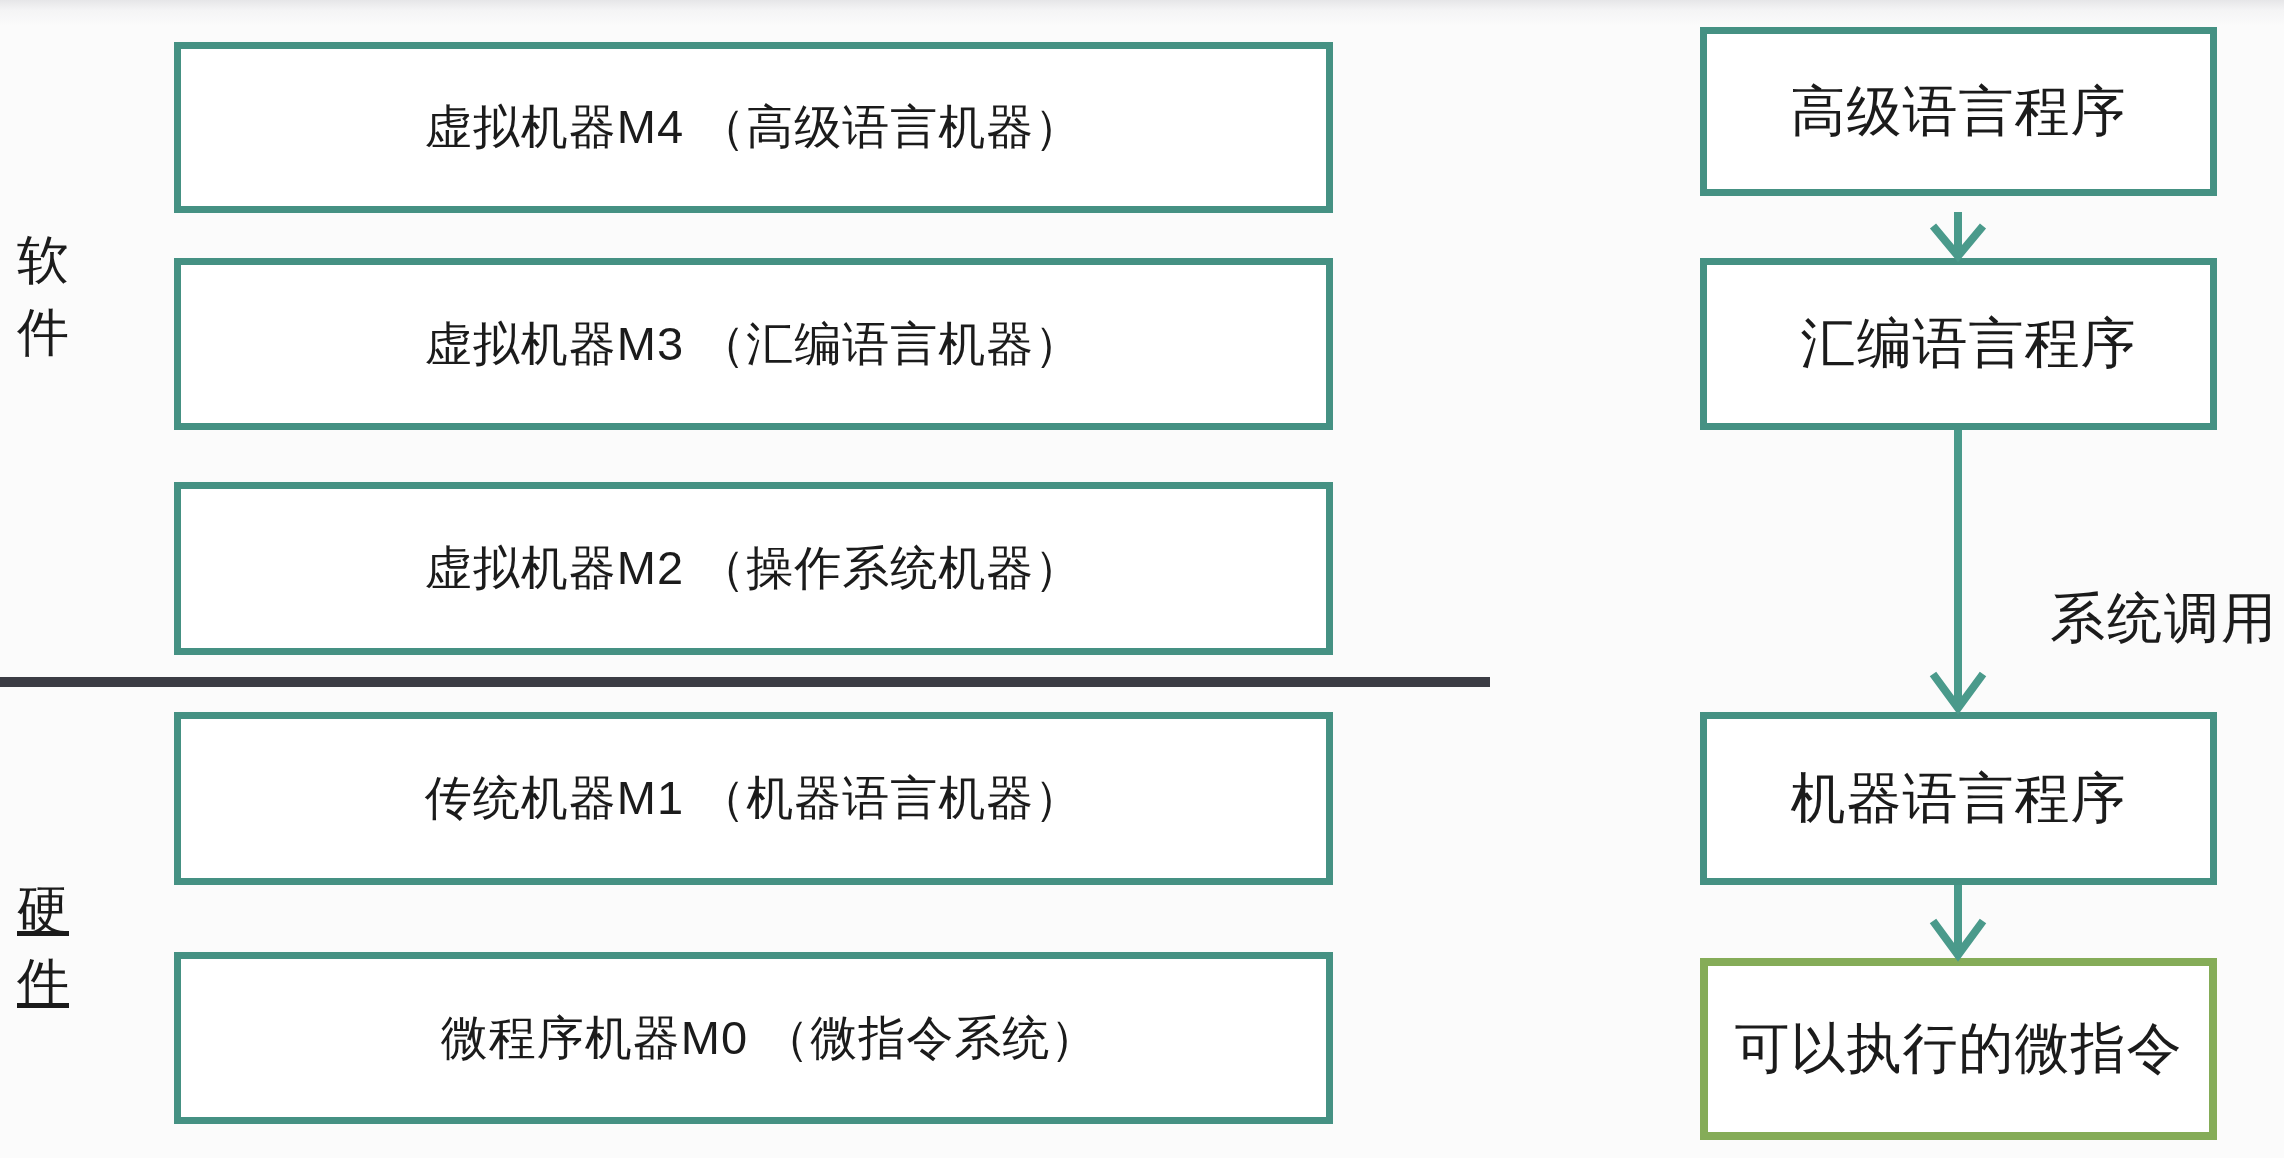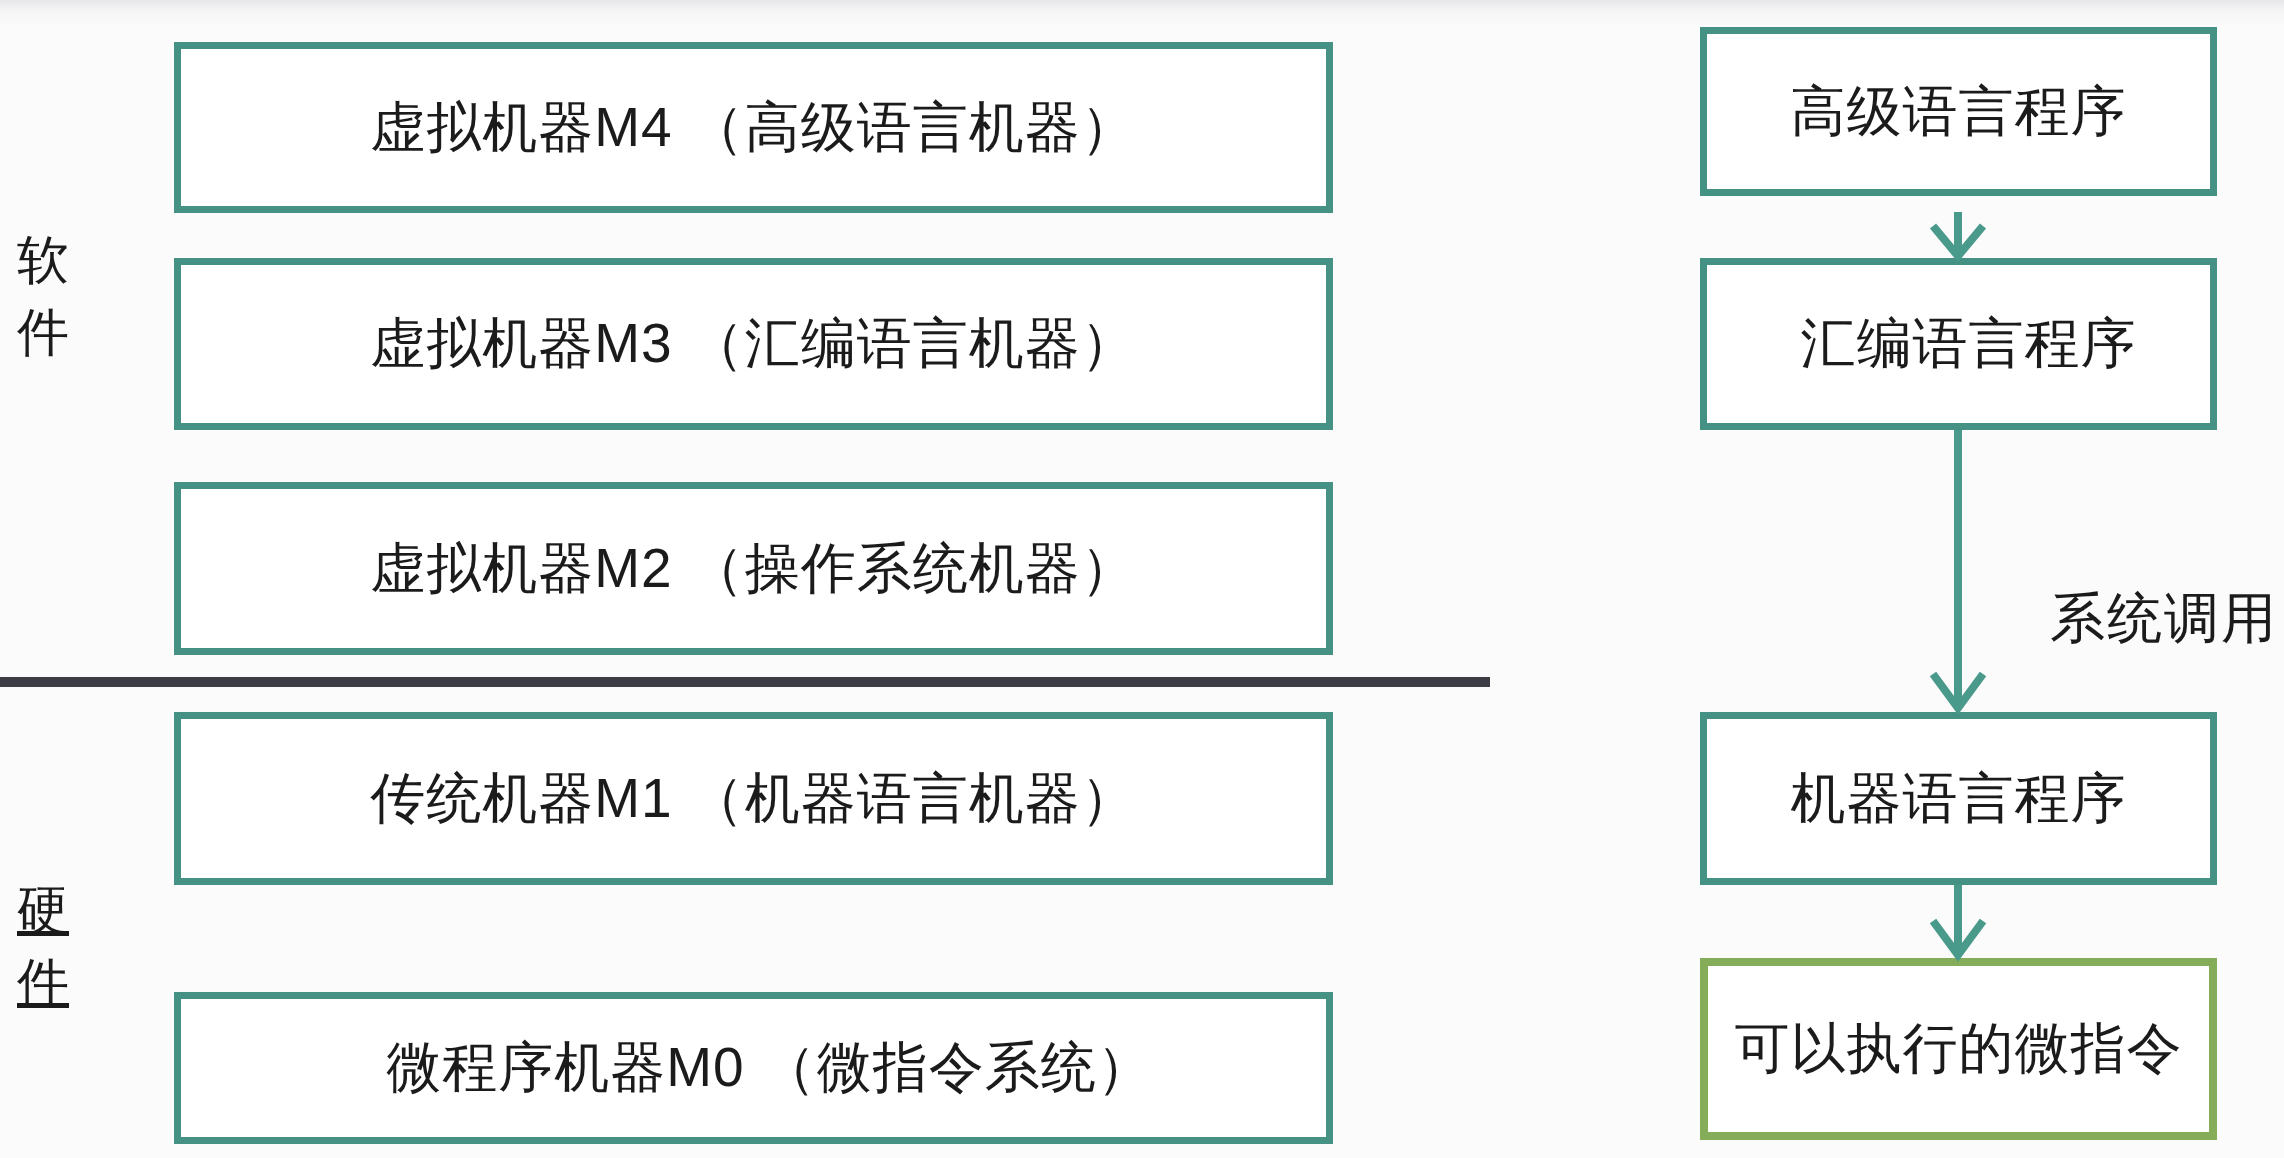--- a/index.html
+++ b/index.html
@@ -28,21 +28,21 @@
   .layer-box{
     position:absolute;
     left:174px;
     width:1159px;
     box-sizing:border-box;
     border:7px solid var(--teal_border);
     background:var(--box_background);
     display:flex;
     align-items:center;
     justify-content:center;
-    font-size:55px;
+    font-size:47px;
     letter-spacing:1px;
     color:var(--text);
   }
   
   .flow-box{
     position:absolute;
     left:1700px;
     width:517px;
     box-sizing:border-box;
     border:7px solid var(--teal_border);
@@ -108,21 +108,21 @@
   </div>
   <div class="layer-box" style="top:258px;height:172px;">
     <span>虚拟机器M3 （汇编语言机器）</span>
   </div>
   <div class="layer-box" style="top:482px;height:173px;">
     <span>虚拟机器M2 （操作系统机器）</span>
   </div>
   <div class="layer-box" style="top:712px;height:173px;">
     <span>传统机器M1 （机器语言机器）</span>
   </div>
-  <div class="layer-box" style="top:992px;height:152px;padding-left:32px;">
+  <div class="layer-box" style="top:952px;height:172px;padding-left:32px;">
     <span>微程序机器M0 （微指令系统）</span>
   </div>
 
   <div class="divider"></div>
 
   <div class="flow-box" style="top:27px;height:169px;">
     <span>高级语言程序</span>
   </div>
   <div class="flow-box" style="top:258px;height:172px;padding-left:20px;">
     <span>汇编语言程序</span>

